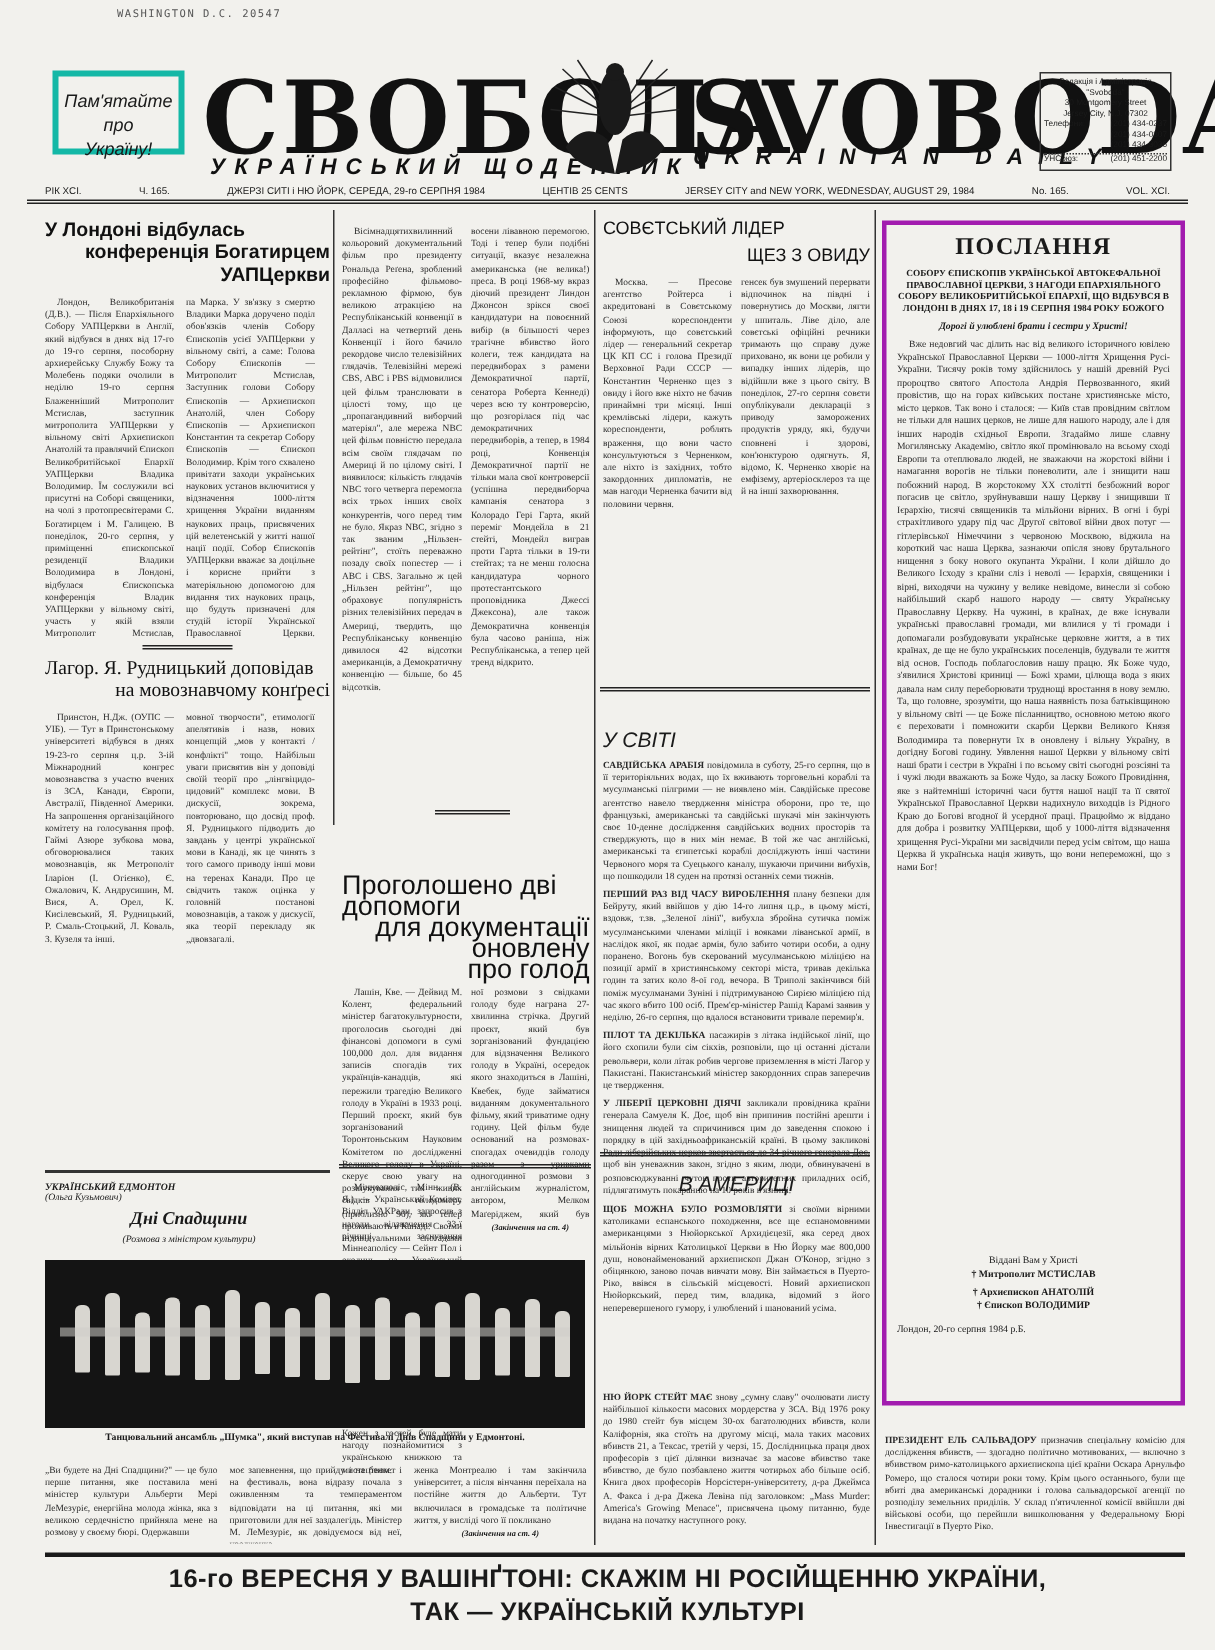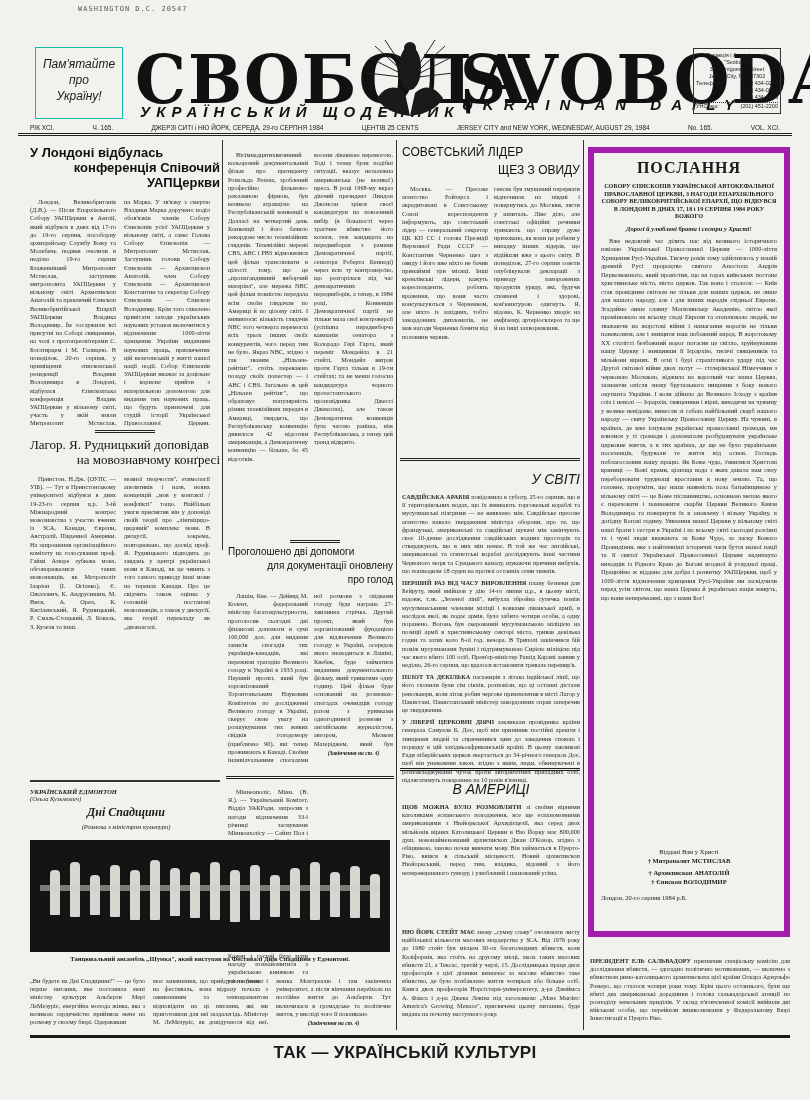--- a/index.html
+++ b/index.html
@@ -1,35 +1,35 @@
 <!DOCTYPE html>
 <html><head>
 <meta charset="utf-8">
 <style>
   * { box-sizing: border-box; margin: 0; padding: 0; }
   html, body { width: 810px; height: 1100px; background: #f2f1ed; overflow: hidden; }
   body { position: relative; font-family: "Liberation Serif", serif; color: #1a1a1a; }
   .abs { position: absolute; }
   .stamp { left: 78px; top: 5px; font: 7px "DejaVu Sans Mono", monospace; color: #555; letter-spacing: 1px; }
-  .remember { left: 35px; top: 47px; width: 88px; height: 72px; border: 1px solid #14b8a6; text-align: center; font: italic 12px/16px "Liberation Sans", sans-serif; padding-top: 8px; }
+  .remember { left: 35px; top: 47px; width: 88px; height: 56px; border: 4px solid #14b8a6; text-align: center; font: italic 12px/16px "Liberation Sans", sans-serif; padding-top: 8px; }
   .mast-title { font-family: "DejaVu Serif", serif; font-weight: bold; font-size: 64px; letter-spacing: 2px; transform: scaleY(1.05); color: #111; line-height: 1; }
   .mast-left { left: 135px; top: 48px; }
   .mast-right { left: 460px; top: 48px; }
   .mast-sub { font: italic bold 15px "Liberation Sans", sans-serif; letter-spacing: 6px; color: #111; }
   .sub-left { left: 140px; top: 103px; }
   .sub-right { left: 462px; top: 96px; letter-spacing: 10px; }
   .emblem { left: 365px; top: 38px; width: 90px; height: 80px; }
   .addr { left: 693px; top: 48px; width: 88px; height: 66px; border: 1px solid #333; font: 5.5px/7px "Liberation Sans", sans-serif; text-align: center; padding: 3px 2px; }
   .dateline { left: 18px; top: 124px; width: 774px; height: 12px; border-bottom: 3px double #222; font: 6.5px "Liberation Sans", sans-serif; display: flex; justify-content: space-between; padding: 0 12px; }
   .head { font-family: "Liberation Sans", sans-serif; font-weight: bold; color: #111; }
   .col-text { font: 6.3px/8.2px "Liberation Serif", serif; text-align: justify; color: #2a2a2a; overflow: hidden; }
   .rule-v { width: 1px; background: #333; }
   .rule-h { height: 2px; background: #333; }
   .rule-h2 { height: 3px; border-top: 1px solid #222; border-bottom: 1px solid #222; }
-  .box { border: 6px solid #a21caf; }
+  .box { border: 3px solid #a21caf; }
   .photo { background: #141414; overflow: hidden; }
   .dancer { position: absolute; width: 10px; background: #d8d6d0; border-radius: 4px 4px 1px 1px; }
   .caption { font: bold 6.5px/8px "Liberation Serif", serif; text-align: center; }
   .bottom-banner { left: 0; top: 1042px; width: 810px; text-align: center; font: bold 17px/22px "Liberation Sans", sans-serif; letter-spacing: 0.3px; }
 </style>
 </head>
 <body>
 
 <div class="abs stamp">WASHINGTON D.C. 20547</div>
 
@@ -86,21 +86,21 @@
   <span>ДЖЕРЗІ СИТІ і НЮ ЙОРК, СЕРЕДА, 29-го СЕРПНЯ 1984</span>
   <span>ЦЕНТІВ 25 CENTS</span>
   <span>JERSEY CITY and NEW YORK, WEDNESDAY, AUGUST 29, 1984</span>
   <span>No. 165.</span>
   <span>VOL. XCI.</span>
 </div>
 
 <div class="abs" style="left:30px;top:145px;width:190px;height:280px;">
   <div class="head" style="font-size:13px;line-height:15px;">
     <div>У Лондоні відбулась</div>
-    <div style="text-align:right">конференція Співочий</div>
+    <div style="text-align:right">конференція Богатирцем</div>
     <div style="text-align:right">УАПЦеркви</div>
   </div>
   <div style="display:flex;gap:8px;margin-top:8px;">
     <div class="col-text" style="width:86px;height:228px;text-indent:8px;">Лондон, Великобританія (Д.В.). — Після Епархіяльного Собору УАПЦеркви в Англії, який відбувся в днях від 17-го до 19-го серпня, пособорну архиєрейську Службу Божу та Молебень подяки очолили в неділю 19-го серпня Блаженніший Митрополит Мстислав, заступник митрополита УАПЦеркви у вільному світі Архиєпископ Анатолій та правлячий Єпископ Великобритійської Епархії УАПЦеркви Владика Володимир. Їм сослужили всі присутні на Соборі священики, на чолі з протопресвітерами С. Богатирцем і М. Галицею. В понеділок, 20-го серпня, у приміщенні єпископської резиденції Владики Володимира в Лондоні, відбулася Єпископська конференція Владик УАПЦеркви у вільному світі, участь у якій взяли Митрополит Мстислав, Архиєпископ Анатолій та секретар Собору Єпископів УАПЦеркви Єпископ Володимир. Присутні на Конференції Владики вшанували пам'ять новоспочилого слуги Божого бл. п. Архиєпископа Марка.</div>
     <div class="col-text" style="width:86px;height:228px;">па Марка. У зв'язку з смертю Владики Марка доручено поділ обов'язків членів Собору Єпископів усієї УАПЦеркви у вільному світі, а саме: Голова Собору Єпископів — Митрополит Мстислав, Заступник голови Собору Єпископів — Архиєпископ Анатолій, член Собору Єпископів — Архиєпископ Константин та секретар Собору Єпископів — Єпископ Володимир. Крім того схвалено привітати заходи українських наукових установ включитися у відзначення 1000-ліття хрищення України виданням наукових праць, присвячених цій велетенській у житті нашої нації події. Собор Єпископів УАПЦеркви вважає за доцільне і корисне прийти з матеріяльною допомогою для видання тих наукових праць, що будуть призначені для студій історії Української Православної Церкви. Конференція Єпископів схвалила видати Архипастирське Послання до вірних, які друкується у цьому ж числі „Свободи".</div>
   </div>
 </div>
 <div class="abs rule-h2" style="left:95px;top:430px;width:60px;"></div>
 
 <div class="abs" style="left:30px;top:437px;width:190px;height:330px;">
@@ -120,21 +120,21 @@
   <div style="display:flex;gap:6px;margin-top:6px;">
     <div class="col-text" style="width:80px;height:355px;text-indent:8px;">Вісімнадцятихвилинний кольоровий документальний фільм про президенту Рональда Реґена, зроблений професійно фільмово-рекламною фірмою, був великою атракцією на Республіканській конвенції в Далласі на четвертий день Конвенції і його бачило рекордове число телевізійних глядачів. Телевізійні мережі CBS, ABC і PBS відмовилися цей фільм транслювати в цілості тому, що це „пропагандивний виборчий матеріял", але мережа NBC цей фільм повністю передала всім своїм глядачам по Америці й по цілому світі. І виявилося: кількість глядачів NBC того четверга перемогла всіх трьох інших своїх конкурентів, чого перед тим не було. Якраз NBC, згідно з так званим „Нільзен-рейтінг", стоїть переважно позаду своїх попестер — і ABC і CBS. Загально ж цей „Нільзен рейтінг", що обраховує популярність різних телевізійних передач в Америці, твердить, що Республіканську конвенцію дивилося 42 відсотки американців, а Демократичну конвенцію — більше, бо 45 відсотків.</div>
     <div class="col-text" style="width:79px;height:355px;">восени лівавною перемогою. Тоді і тепер були подібні ситуації, вказує незалежна американська (не велика!) преса. В році 1968-му вкраз діючий президент Линдон Джонсон зрікся своєї кандидатури на повоєнний вибір (в більшості через трагічне вбивство його колеги, теж кандидата на передвиборах з рамени Демократичної партії, сенатора Роберта Кеннеді) через всю ту контроверсію, що розгорілася під час демократичних передвиборів, а тепер, в 1984 році, Конвенція Демократичної партії не тільки мала свої контроверсії (успішна передвиборча кампанія сенатора з Колорадо Гері Гарта, який переміг Мондейла в 21 стейті, Мондейл виграв проти Гарта тільки в 19-ти стейтах; та не менш голосна кандидатура чорного протестантського проповідника Джессі Джексона), але також Демократична конвенція була часово раніша, ніж Республіканська, а тепер цей тренд відкрито.</div>
   </div>
 </div>
 <div class="abs rule-h2" style="left:290px;top:540px;width:50px;"></div>
 
 <div class="abs rule-v" style="left:396px;top:140px;height:890px;"></div>
 
 <div class="abs" style="left:228px;top:545px;width:165px;height:220px;">
-  <div class="head" style="font-weight:normal;font-size:10px;line-height:14px;">
+  <div class="head" style="font-weight:normal;font-size:18px;line-height:14px;margin-top:38px;">
     <div>Проголошено дві допомоги</div>
     <div style="text-align:right">для документації оновлену</div>
     <div style="text-align:right">про голод</div>
   </div>
   <div style="display:flex;gap:6px;margin-top:5px;">
     <div class="col-text" style="width:80px;height:170px;text-indent:8px;">Лашін, Кве. — Дейвид М. Колент, федеральний міністер багатокультурности, проголосив сьогодні дві фінансові допомоги в сумі 100,000 дол. для видання записів спогадів тих українців-канадців, які пережили трагедію Великого голоду в Україні в 1933 році. Перший проєкт, який був зорганізований Торонтоньським Науковим Комітетом по дослідженні Великого голоду в Україні, скерує свою увагу на розшукування тих живих свідків голодомору (приблизно 90), які тепер проживають в Канаді. Своїми індивідуальними спогадами свідки голоду окреслять найважливіші події того голодового лихоліття.</div>
     <div style="width:79px;">
       <div class="col-text" style="height:155px;">ної розмови з свідками голоду буде нагрaна 27-хвилинна стрічка. Другий проєкт, який був зорганізований фундацією для відзначення Великого голоду в Україні, осередок якого знаходиться в Лашіні, Квебек, буде займатися виданням документального фільму, який триватиме одну годину. Цей фільм буде оснований на розмовах-спогадах очевидців голоду разом з уривками одногодинної розмови з англійським журналістом, автором, Мелком Маґеріджем, який був московським кореспондентом під час Великого голоду. Запропонована назва цього фільму — „Жнива розпачу". „Я хочу вірити, що історичні дані, зібрані з цих двох проєктів, будуть мати велике значення для дослідників і істориків", — заявив міністер Колент. Ці проєкти дадуть канадцям нагоду краще зрозуміти трагічну</div>
       <div style="font:italic bold 5.5px 'Liberation Serif',serif;text-align:center;margin-top:3px;">(Закінчення на ст. 4)</div>
     </div>
@@ -147,21 +147,21 @@
     <div style="text-align:right;margin-top:4px;">ЩЕЗ З ОВИДУ</div>
   </div>
   <div style="display:flex;gap:6px;margin-top:8px;">
     <div class="col-text" style="width:86px;height:260px;text-indent:8px;">Москва. — Пресове агентство Ройтерса і акредитовані в Совєтському Союзі кореспонденти інформують, що совєтський лідер — генеральний секретар ЦК КП СС і голова Президії Верховної Ради СССР — Константин Черненко щез з овиду і його вже ніхто не бачив принаймні три місяці. Інші кремлівські лідери, кажуть кореспонденти, роблять враження, що вони часто консультуються з Черненком, але ніхто із західних, тобто закордонних дипломатів, не мав нагоди Черненка бачити від половини червня.</div>
     <div class="col-text" style="width:86px;height:260px;">генсек був змушений перервати відпочинок на півдні і повернутись до Москви, лягти у шпиталь. Ліве діло, але совєтські офіційні речники тримають що справу дуже приховано, як вони це робили у випадку інших лідерів, що відійшли вже з цього світу. В понеділок, 27-го серпня совєти опублікували деклараціі з приводу заморожених продуктів уряду, які, будучи сповнені і здорові, кон'юнктурою одягнуть. Я, відомо, К. Черненко хворіє на емфізему, артеріосклероз та ще й на інші захворювання.</div>
   </div>
 </div>
 <div class="abs rule-h2" style="left:400px;top:458px;width:180px;"></div>
 
 <div class="abs" style="left:402px;top:465px;width:178px;height:290px;">
-  <div style="text-align:right;font:italic 14px 'Liberation Sans',sans-serif;margin:6px 0 6px;">У СВІТІ</div>
+  <div style="text-align:left;font:italic 14px 'Liberation Sans',sans-serif;margin:20px 0 6px;">У СВІТІ</div>
   <div class="col-text" style="margin-bottom:4px;">
     <b>САВДІЙСЬКА АРАБІЯ</b> <span>повідомила в суботу, 25-го серпня, що в її територіяльних водах, що їх вживають торговельні кораблі та мусулманські пілгрими — не виявлено мін. Савдійське пресове агентство навело твердження міністра оборони, про те, що французькі, американські та савдійські шукачі мін закінчують своє 10-денне дослідження савдійських водних просторів та стверджують, що в них мін немає. В той же час англійські, американські та єгипетські кораблі досліджують інші частини Червоного моря та Суецького каналу, шукаючи причини вибухів, що пошкодили 18 суден на протязі останніх семи тижнів.</span>
   </div>
   <div class="col-text" style="margin-bottom:4px;">
     <b>ПЕРШИЙ РАЗ ВІД ЧАСУ ВИРОБЛЕННЯ</b> <span>плану безпеки для Бейруту, який ввійшов у дію 14-го липня ц.р., в цьому місті, вздовж, т.зв. „Зеленої лінії", вибухла збройна сутичка поміж мусулманськими членами міліції і вояками ліванської армії, в наслідок якої, як подає армія, було забито чотири особи, а одну поранено. Вогонь був скерований мусулманською міліцією на позиції армії в християнському секторі міста, тривав декілька годин та затих коло 8-ої год. вечора. В Триполі закінчився бій поміж мусулманами Зуніні і підтримуваною Сирією міліцією під час якого вбито 100 осіб. Прем'єр-міністер Рашід Карамі заявив у неділю, 26-го серпня, що вдалося встановити тривале перемир'я.</span>
   </div>
   <div class="col-text" style="margin-bottom:4px;">
     <b>ПІЛОТ ТА ДЕКІЛЬКА</b> <span>пасажирів з літака індійської лінії, що його схопили були сім сікхів, розповіли, що ці останні дістали револьвери, коли літак робив чергове приземлення в місті Лагор у Пакистані. Пакистанський міністер закордонних справ заперечив це твердження.</span>
   </div>
   <div class="col-text">
@@ -238,14 +238,15 @@
   <div class="col-text" style="width:115px;height:52px;">„Ви будете на Дні Спадщини?" — це було перше питання, яке поставила мені міністер культури Альберти Мері ЛеМезуріє, енергійна молода жінка, яка з великою сердечністю прийняла мене на розмову у своєму бюрі. Одержавши</div>
   <div class="col-text" style="width:115px;height:52px;">моє запевнення, що прийду і на бенкет і на фестиваль, вона відразу почала з оживленням та темпераментом відповідати на ці питання, які ми приготовили для неї заздалегідь. Міністер М. ЛеМезуріє, як довідуємося від неї, уродженка</div>
   <div style="width:115px;">
     <div class="col-text" style="height:40px;">женка Монтреалю і там закінчила університет, а після вінчання переїхала на постійне життя до Альберти. Тут включилася в громадське та політичне життя, у висліді чого її покликано</div>
     <div style="font:italic bold 5.5px 'Liberation Serif',serif;text-align:center;margin-top:3px;">(Закінчення на ст. 4)</div>
   </div>
 </div>
 
 <div class="abs" style="left:30px;top:1035px;width:760px;height:3px;background:#1a1a1a;"></div>
 <div class="abs bottom-banner">
+  <div>16-го ВЕРЕСНЯ У ВАШІНҐТОНІ: СКАЖІМ НІ РОСІЙЩЕННЮ УКРАЇНИ,</div>
   <div>ТАК — УКРАЇНСЬКІЙ КУЛЬТУРІ</div>
 </div>
 
 </body></html>

